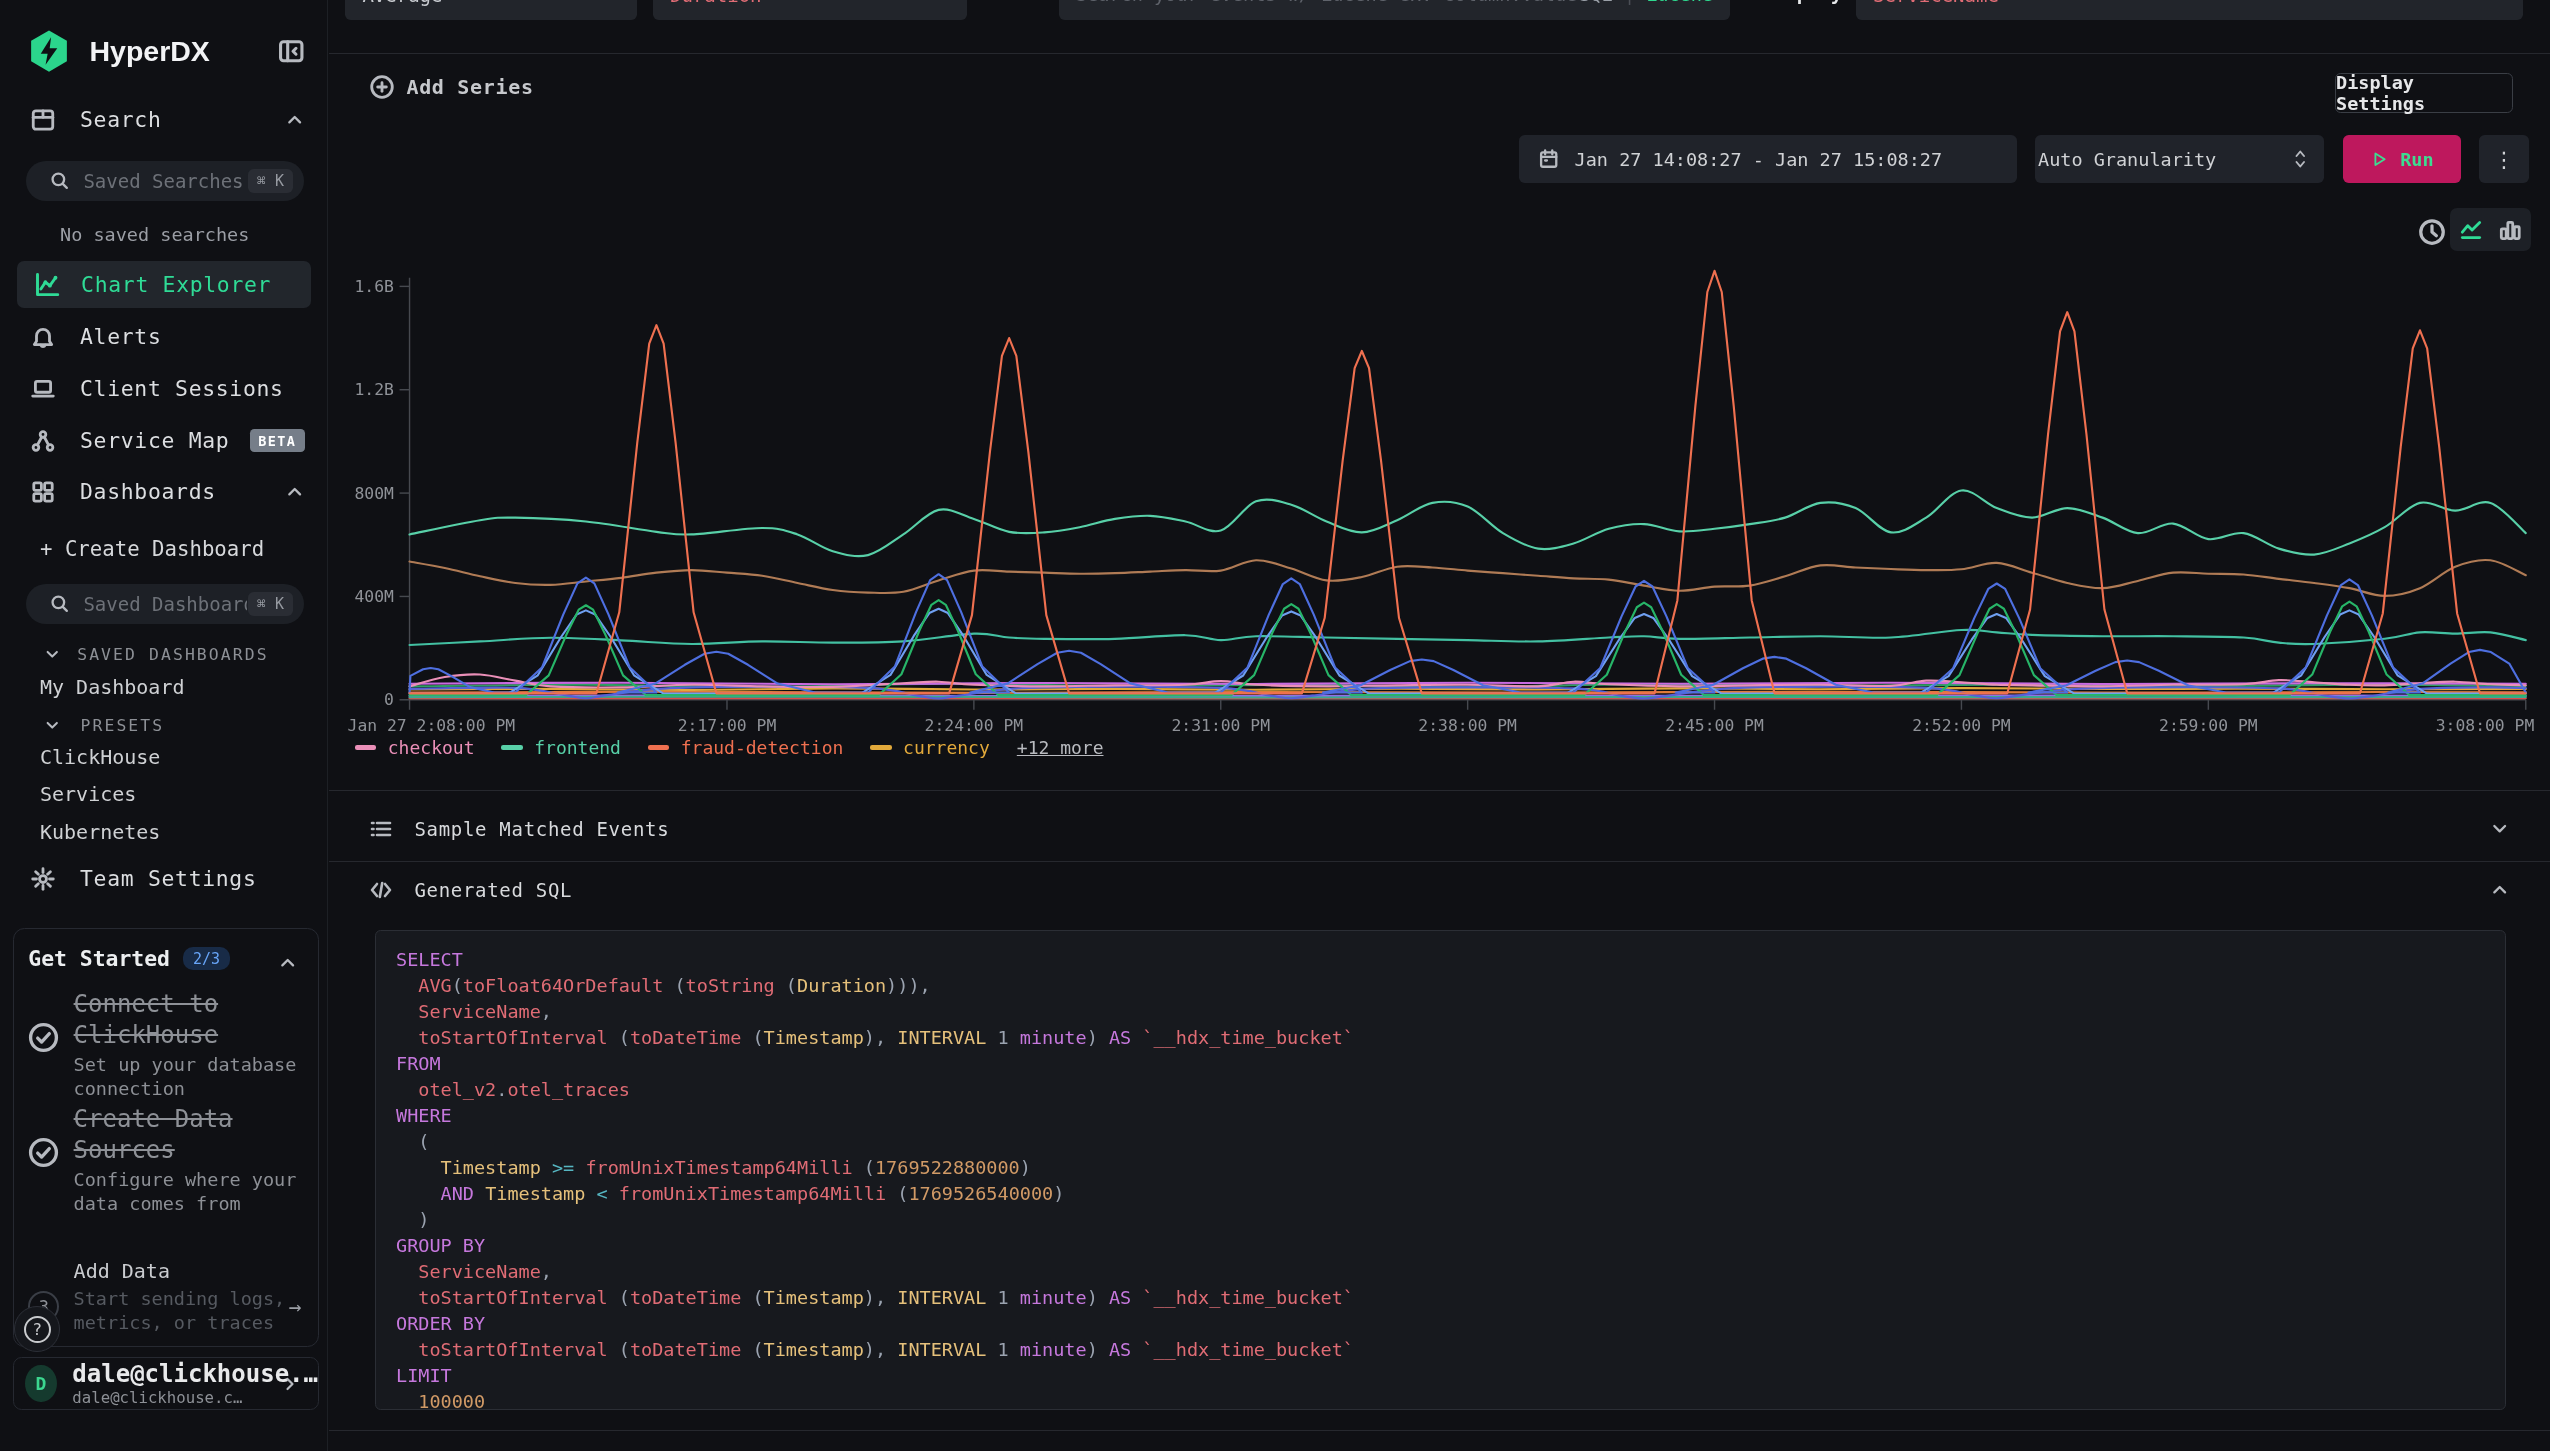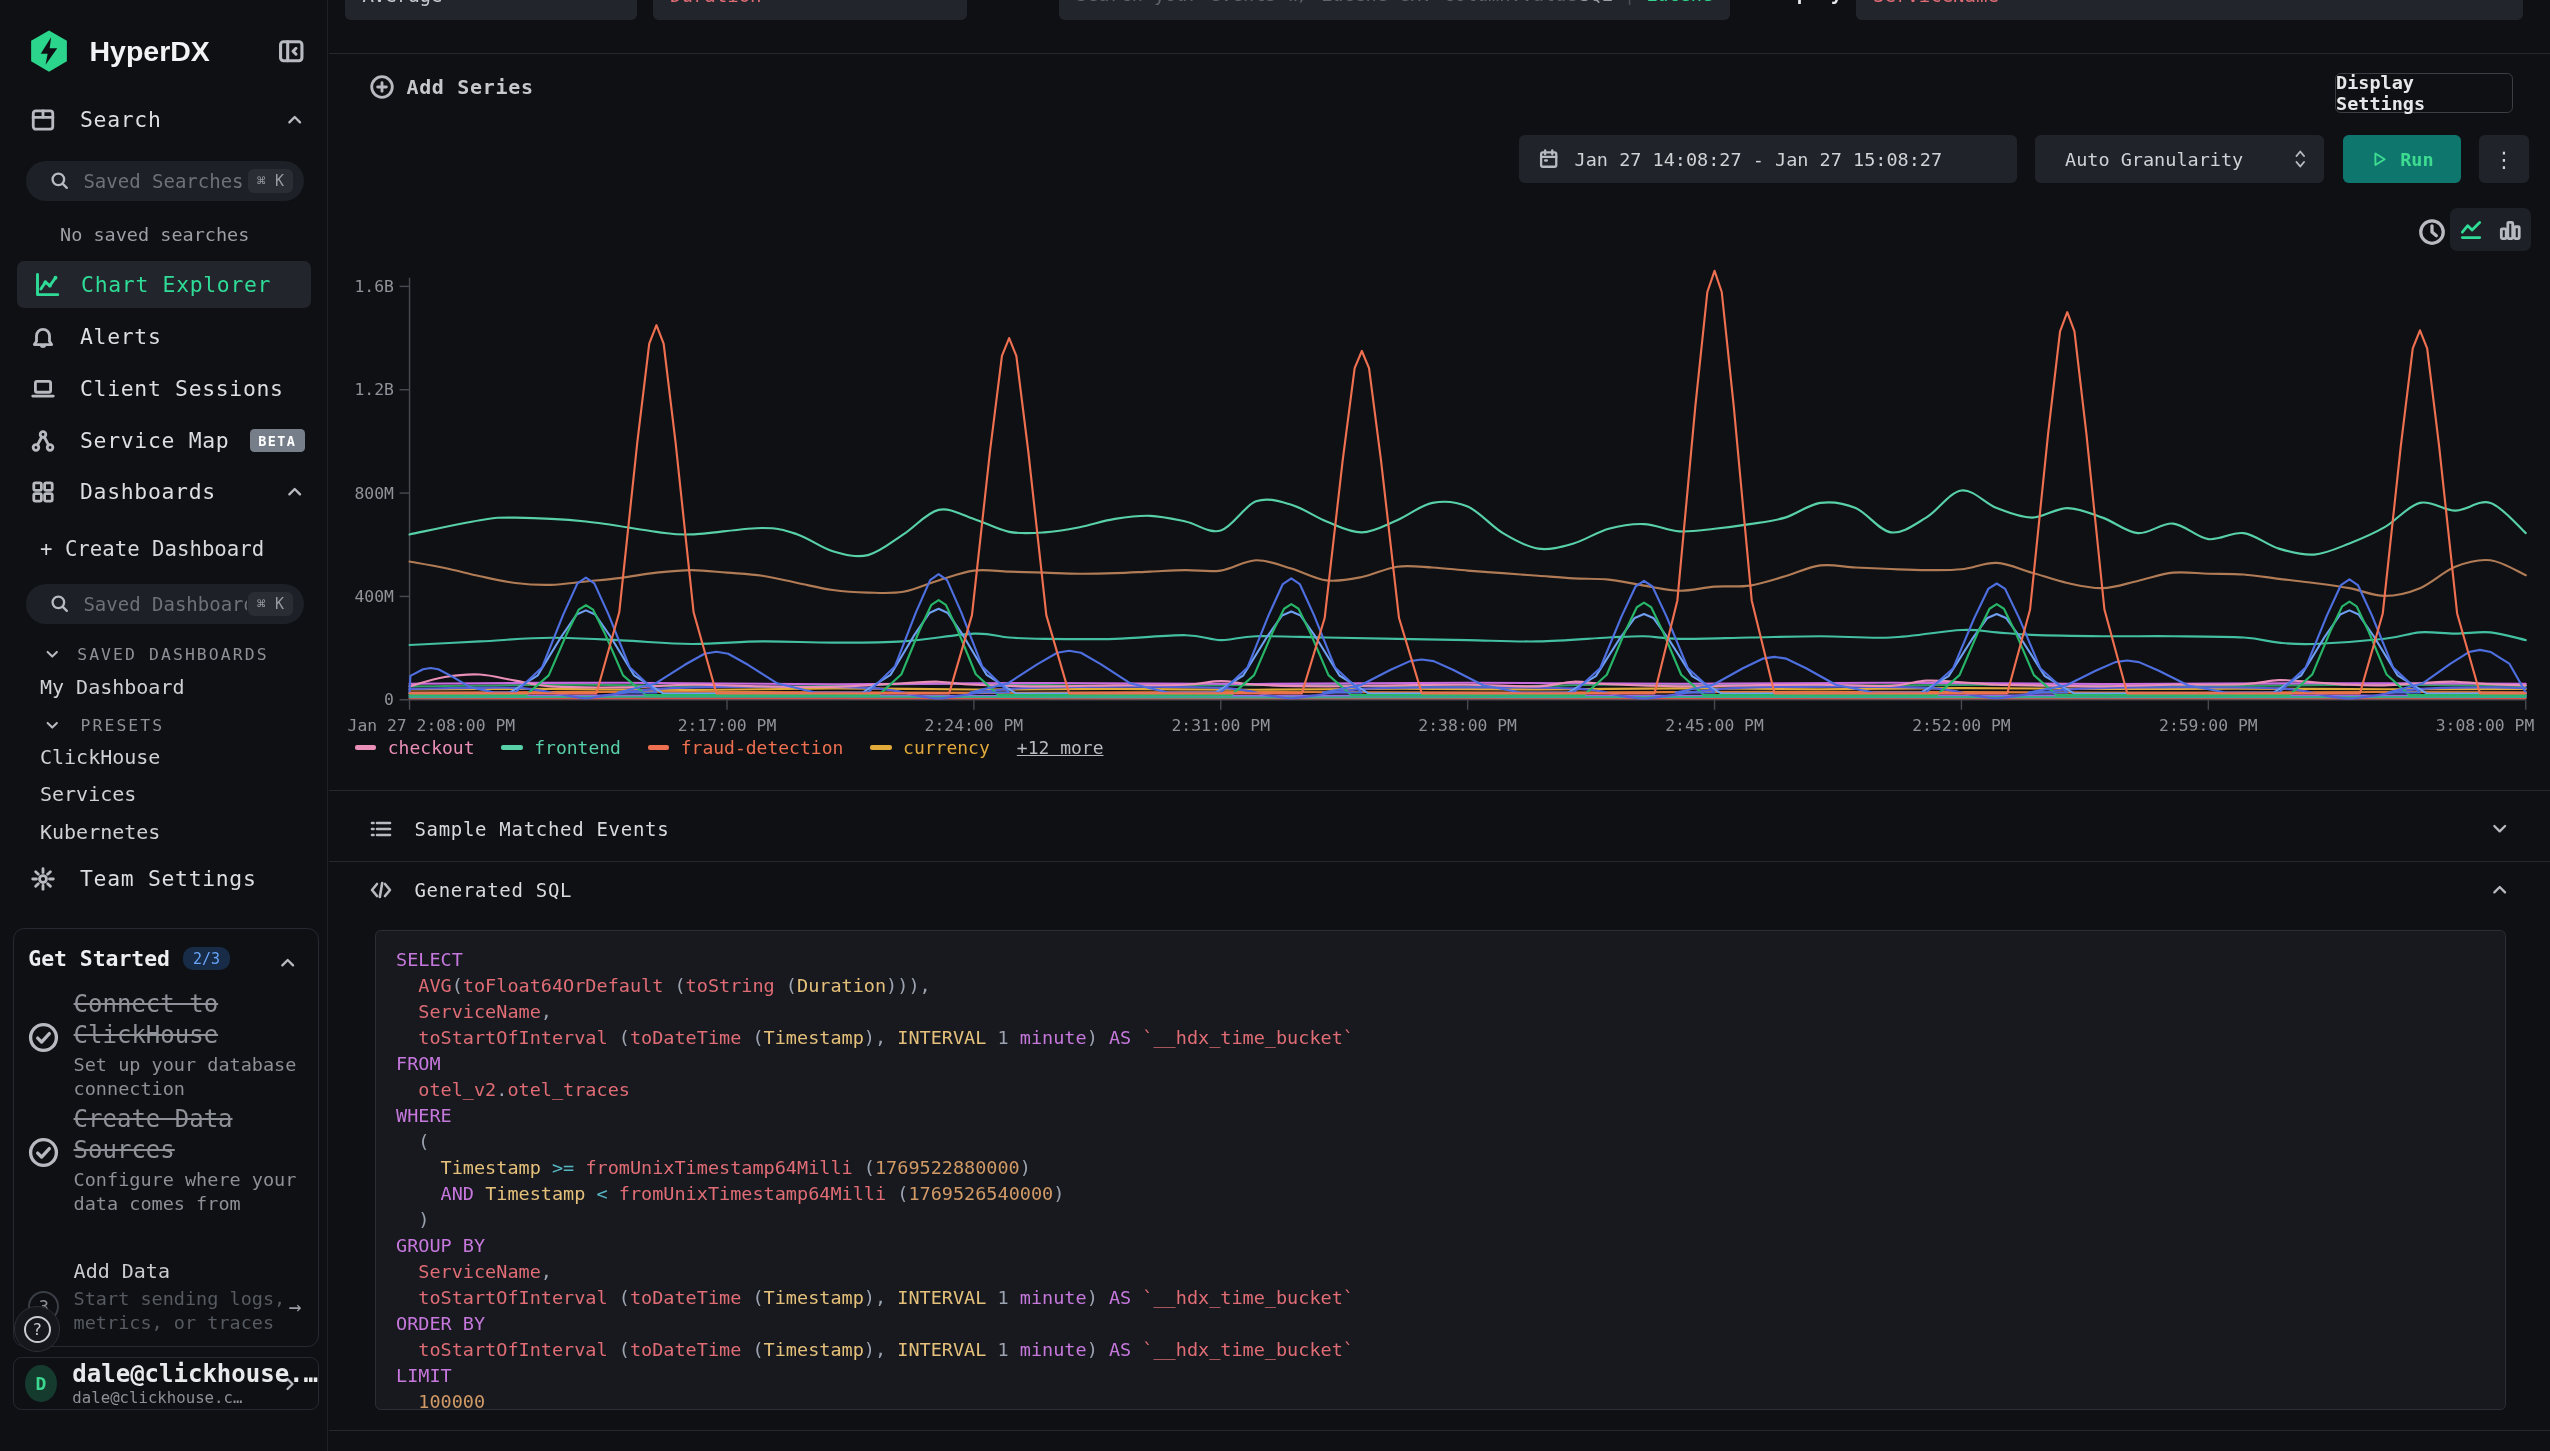--- a/index.html
+++ b/index.html
@@ -61,21 +61,21 @@
   .toplabel { position:absolute; top:-18.5px; font-size:19px; font-weight:bold; color:#e7e9eb; }
   .divider { position:absolute; left:0; width:2221px; height:1.4px; background:#26282e; }
   #add-series { position:absolute; left:40px; top:74px; display:flex; align-items:center;
     color:#c6c8cc; cursor:pointer; }
   #add-series span { margin-left:11.4px; font-size:20px; font-weight:bold; letter-spacing:0.7px; }
   #display-settings { position:absolute; left:2006px; top:73px; width:178px; height:40px;
     border:1.4px solid #3a3e45; border-radius:5.7px; display:flex; align-items:center;
     justify-content:center; font-size:18.5px; font-weight:bold; color:#e6e7e9; }
   .ctl { position:absolute; top:135px; height:48px; background:#20232a; border-radius:5.7px;
     display:flex; align-items:center; font-size:18.5px; color:#d0d2d5; }
-  #run-btn { background:#0f766e; color:#3ddc91; font-weight:bold; justify-content:center; }
+  #run-btn { background:#be185d; color:#3ddc91; font-weight:bold; justify-content:center; }
   #legend { position:absolute; left:26px; top:737px; display:flex; align-items:center; gap:27px;
     font-size:18px; }
   .legend-item { display:flex; align-items:center; gap:11.4px; }
   .legend-swatch { width:21.4px; height:4.3px; border-radius:2.1px; }
   #legend-more { color:#b9bbc0; text-decoration:underline; cursor:pointer; }
   .sec-row { position:absolute; left:40px; display:flex; align-items:center; color:#d8dadd; }
   .sec-row span { margin-left:21.4px; font-size:19px; letter-spacing:0.7px; }
   #sql-box { position:absolute; left:46px; top:930px; width:2131px; height:480px;
     background:#17191e; border:1.4px solid #2b2e35; border-radius:5.7px; padding:15.7px 20px;
     font-size:18.5px; line-height:26px; white-space:pre; overflow:hidden; }
@@ -333,21 +333,21 @@
     <svg style="width:21.4px;height:21.4px;margin-right:15.7px;" viewBox="0 0 24 24">
       <rect x="3.5" y="5" width="17" height="16" rx="2" class="icon-stroke" stroke="#c9ccd1"></rect>
       <line x1="8" y1="2.8" x2="8" y2="7" class="icon-stroke" stroke="#c9ccd1"></line>
         <line x1="16" y1="2.8" x2="16" y2="7" class="icon-stroke" stroke="#c9ccd1"></line>
       <line x1="3.5" y1="10" x2="20.5" y2="10" class="icon-stroke" stroke="#c9ccd1"></line>
       <line x1="8" y1="14" x2="10" y2="14" class="icon-stroke" stroke="#c9ccd1"></line>
     </svg>
     <span>Jan 27 14:08:27 - Jan 27 15:08:27</span>
   </div>
 
-  <div class="ctl" style="left:1706px;width:289px;padding-left:30px;">
+  <div class="ctl" style="left:1706px;width:289px;padding-left:3px;">
     <span>Auto Granularity</span>
     <svg style="position:absolute;right:14.3px;width:18.5px;height:24px;" viewBox="0 0 24 32">
       <polyline points="7,12 12,6 17,12" class="icon-stroke" stroke="#8b8f96"></polyline>
       <polyline points="7,20 12,26 17,20" class="icon-stroke" stroke="#8b8f96"></polyline>
     </svg>
   </div>
 
   <div class="ctl" id="run-btn" style="left:2014px;width:118px;">
     <svg style="width:18.5px;height:18.5px;margin-right:11.4px;" viewBox="0 0 24 24">
       <polygon points="7,4.5 19,12 7,19.5" fill="none" stroke="#3ddc91" stroke-width="2.4" stroke-linejoin="round"></polygon>

